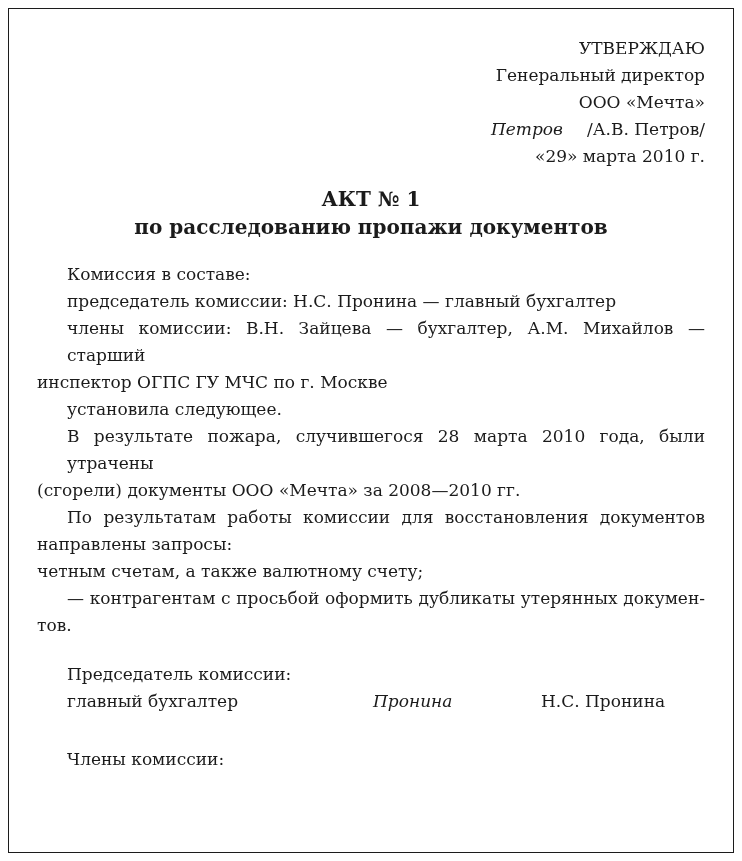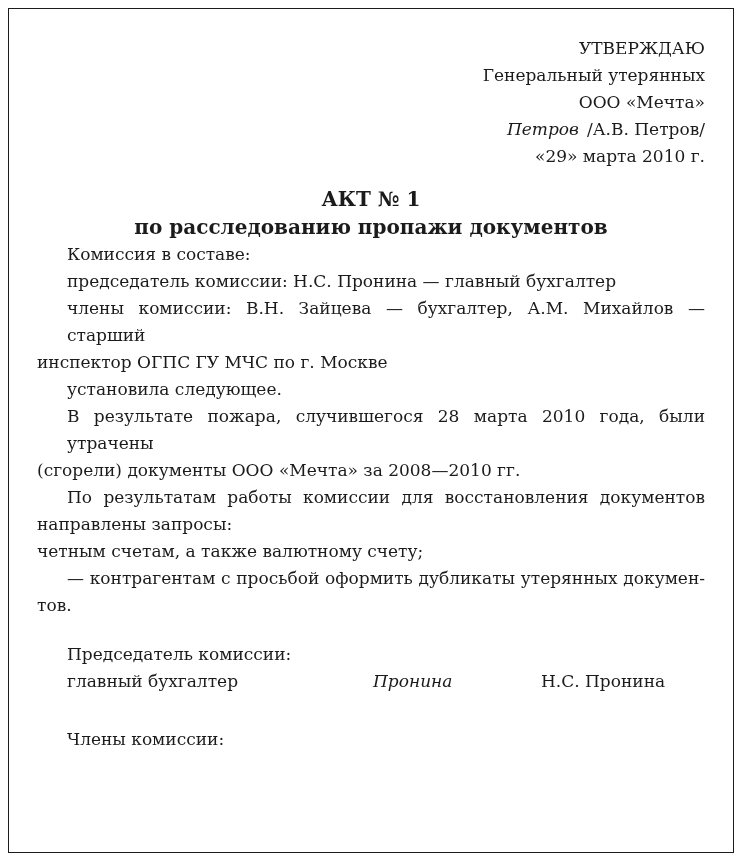--- a/index.html
+++ b/index.html
@@ -17,37 +17,38 @@
     border: 1.5px solid #1c1c1c;
     box-sizing: border-box;
     padding: 26px 28px 0 28px;
   }
   .approve {
     text-align: right;
     font-size: 17px;
     line-height: 27px;
   }
   .script { font-style: italic; }
-  .approve .script { margin-right: 8px; text-align: center; }
+  .approve .script { margin-right: 24px; text-align: center; }
   .title {
     margin-top: 15px;
     text-align: center;
     font-weight: bold;
     font-size: 20px;
     line-height: 28px;
   }
   .place-date {
     margin-top: 31px;
     display: flex;
     justify-content: space-between;
     font-size: 17px;
     line-height: 27px;
     padding-left: 30px;
   }
   .body {
+    margin-top: 20px;
     font-size: 17px;
     line-height: 27px;
   }
   .line.ind, .ind { padding-left: 30px; }
   .line.j { text-align: justify; text-align-last: justify; }
   .sigs {
     margin-top: 22px;
     font-size: 17px;
     line-height: 27px;
   }
@@ -59,21 +60,21 @@
   .gap { height: 31px; }
 </style>
 </head>
 <body>
 
 <div class="page">
   <div class="frame">
 
     <div class="approve">
       <div>УТВЕРЖДАЮ</div>
-      <div>Генеральный утерянных</div>
+      <div>Генеральный директор</div>
       <div>ООО «Мечта»</div>
       <div>
         <span class="script">Петров</span><span>/А.В. Петров/</span>
       </div>
       <div>«29» марта 2010 г.</div>
     </div>
 
     <div class="title">
       <div>АКТ № 1</div>
       <div>по расследованию пропажи документов</div>

